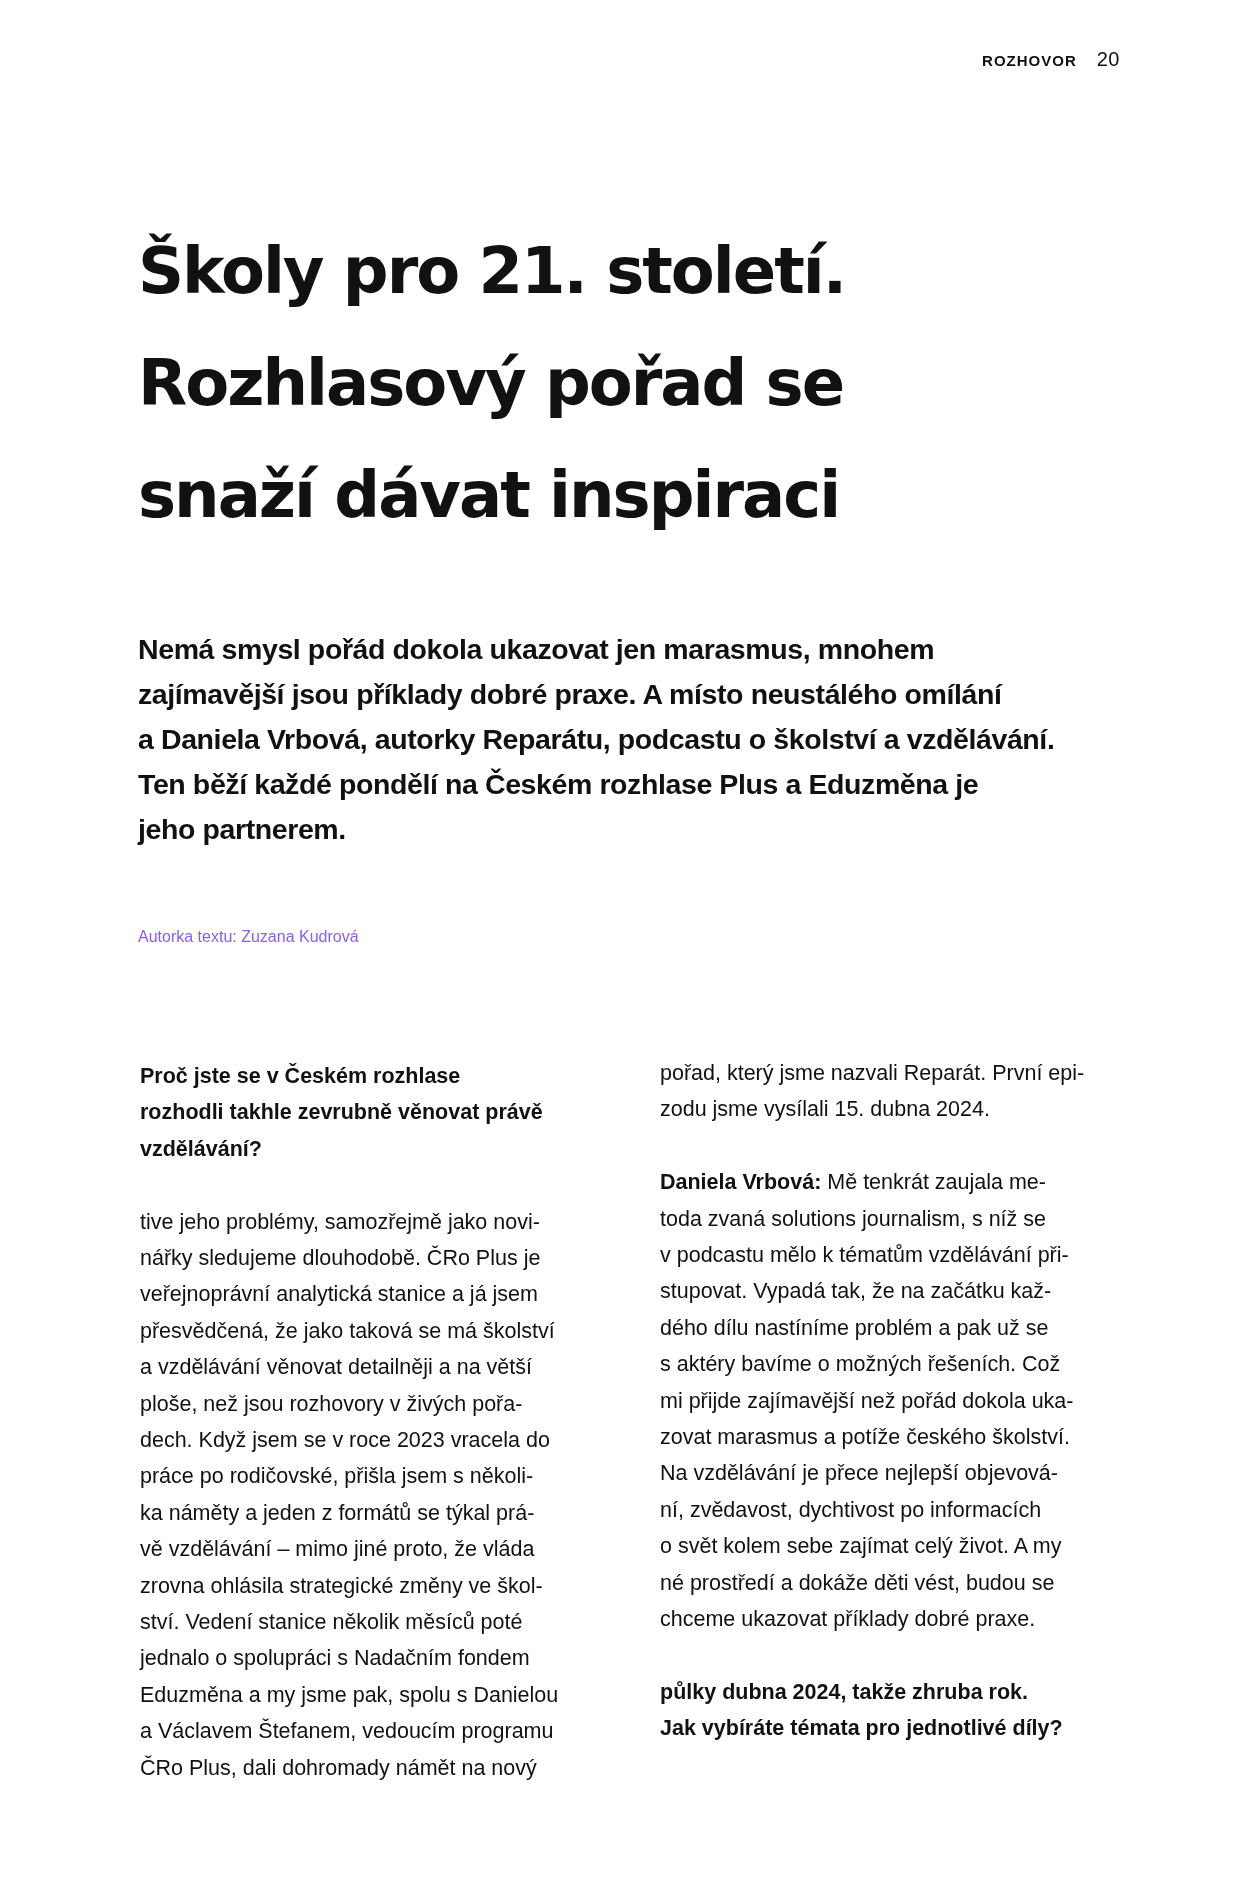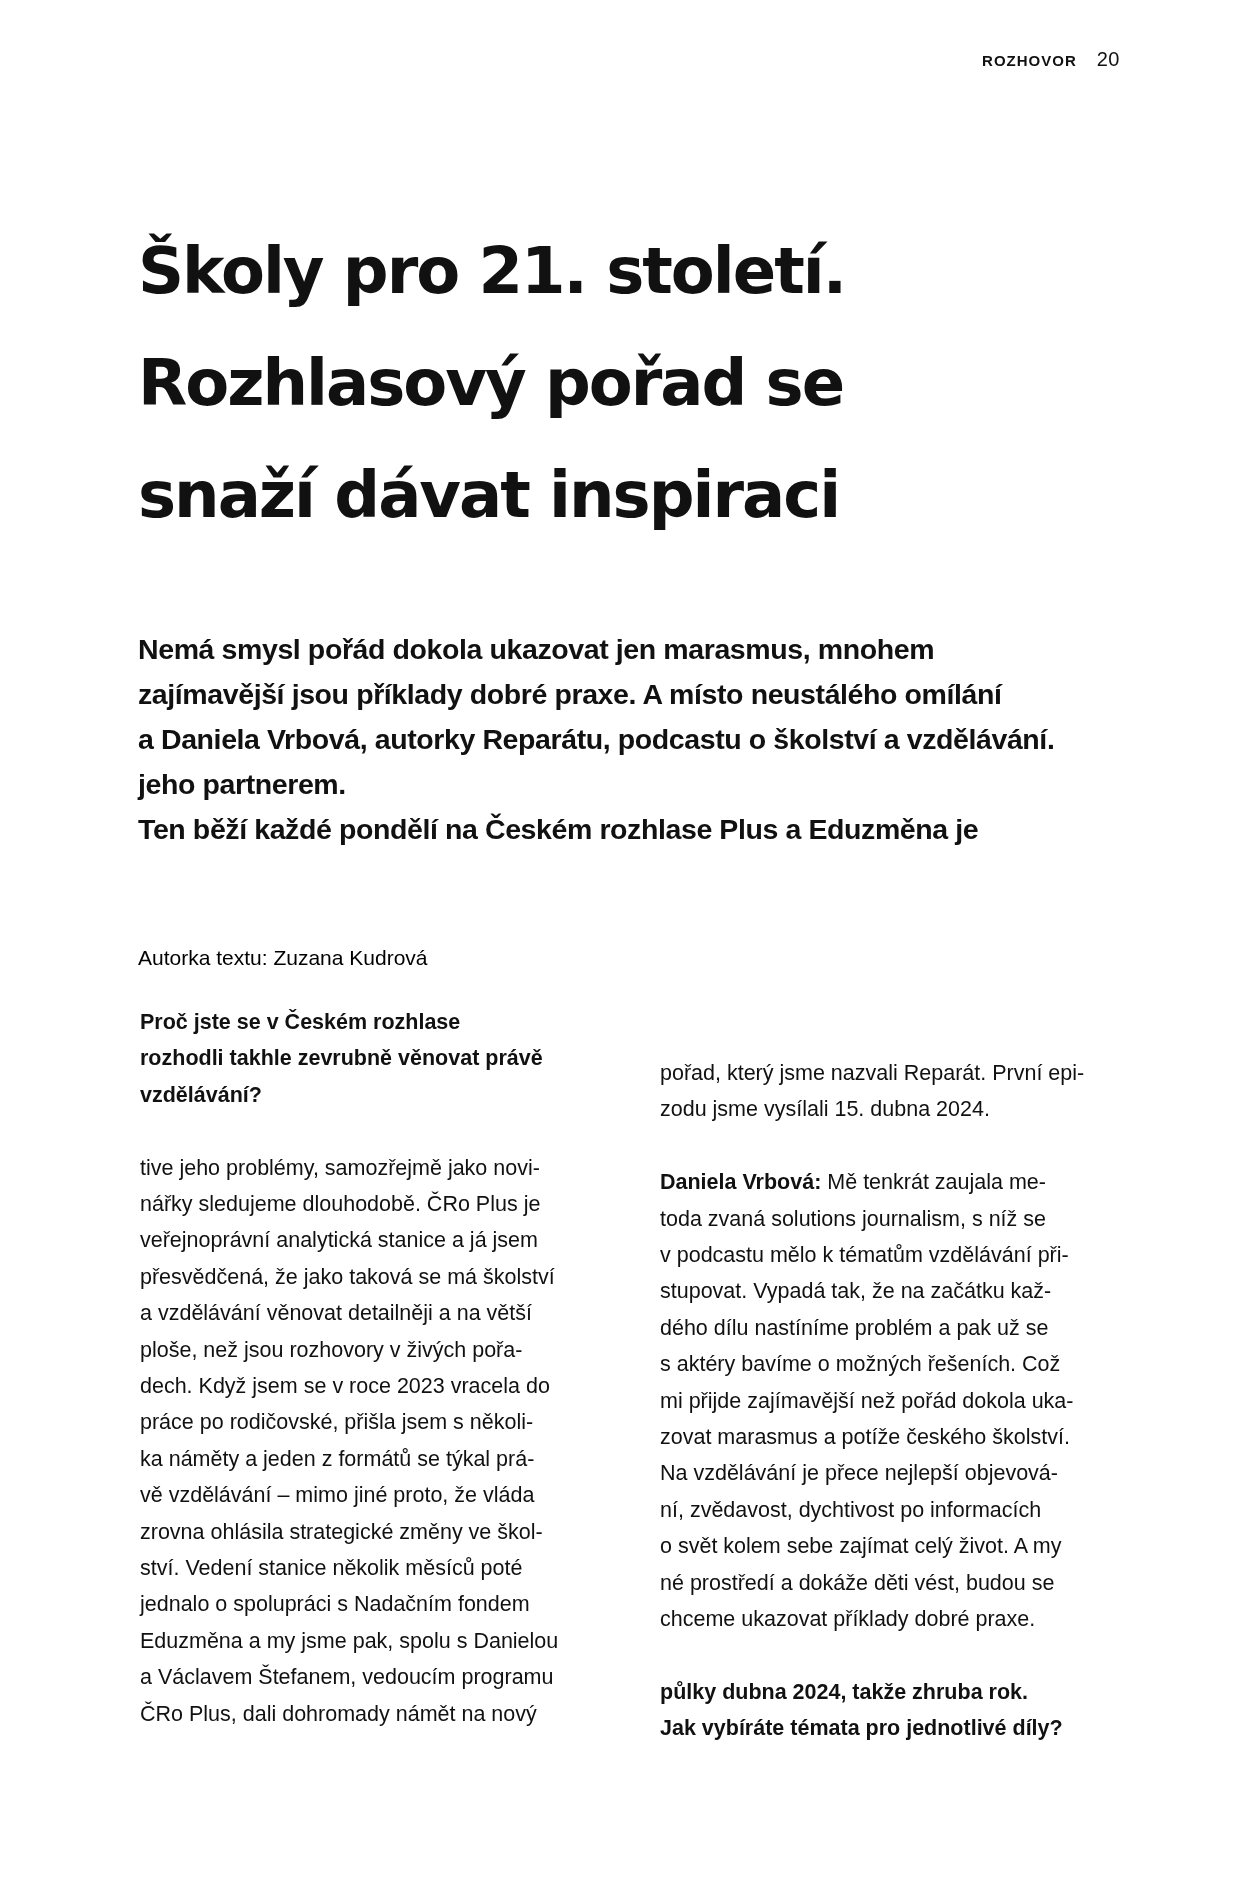--- a/index.html
+++ b/index.html
@@ -28,25 +28,25 @@
     .lead {
       position: absolute; left: 138px; top: 627px; width: 980px;
       margin: 0;
       font-weight: bold; font-size: 28.5px; line-height: 45px;
       letter-spacing: -0.4px;
     }
     .lead span { display: block; white-space: nowrap; }
 
     .byline {
       position: absolute; left: 138px; top: 928px;
-      font-size: 21px; color: #000000; margin-top: 18px;
+      font-size: 16px; color: #8b5cf6;
     }
 
     .col {
-      position: absolute; top: 1004px; width: 480px;
+      position: absolute; top: 1058px; width: 480px;
       font-size: 21.5px; line-height: 36.4px;
     }
     .col-left { left: 140px; }
     .col-right { left: 660px; top: 1055px; }
     .col .line { display: block; white-space: nowrap; text-align: justify; }
     .col .q { font-weight: bold; }
     .col .gap { display: block; height: 36.4px; }
     .speaker { font-weight: bold; }
   </style>
 </head>
@@ -60,22 +60,22 @@
 <h1 class="title">
   <span>Školy pro 21. století.</span>
   <span>Rozhlasový pořad se</span>
   <span>snaží dávat inspiraci</span>
 </h1>
 
 <p class="lead">
   <span>Nemá smysl pořád dokola ukazovat jen marasmus, mnohem</span>
   <span>zajímavější jsou příklady dobré praxe. A místo neustálého omílání</span>
   <span>a Daniela Vrbová, autorky Reparátu, podcastu o školství a vzdělávání.</span>
+  <span>Ten běží každé pondělí na Českém rozhlase Plus a Eduzměna je</span>
   <span>jeho partnerem.</span>
-  <span>Ten běží každé pondělí na Českém rozhlase Plus a Eduzměna je</span>
 </p>
 
 <div class="byline">Autorka textu: Zuzana Kudrová</div>
 
 <section class="col col-left">
   <div class="q">
     <span class="line">Proč jste se v Českém rozhlase</span>
     <span class="line">rozhodli takhle zevrubně věnovat právě</span>
     <span class="line">vzdělávání?</span>
   </div>

